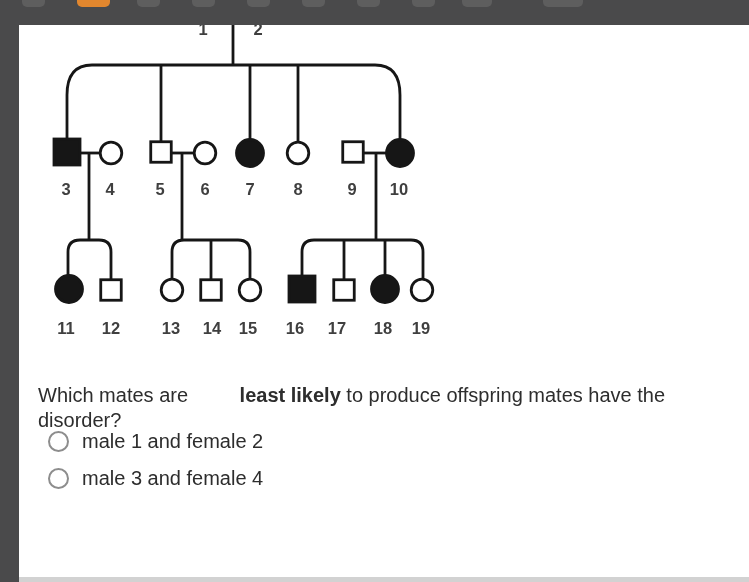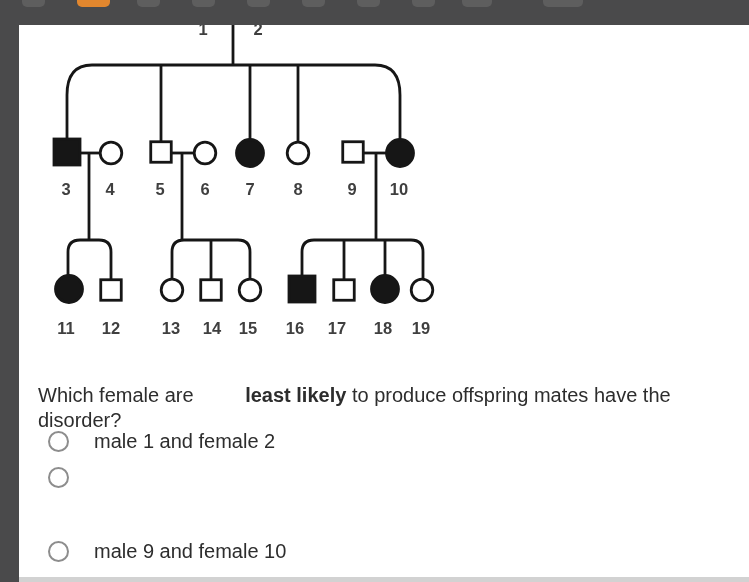--- a/index.html
+++ b/index.html
@@ -11,21 +11,21 @@
   .topbar{position:absolute;left:0;top:0;width:749px;height:25px;background:#4a4a4b;overflow:hidden;}
   .tab-stub{position:absolute;top:-7px;height:14px;border-radius:5px;background:#5e5e5e;}
   .tab-stub.accent{background:#e2872e;}
   .left-rail{position:absolute;left:0;top:25px;width:19px;height:557px;background:#4a4a4b;}
   .content{position:absolute;left:19px;top:25px;width:730px;height:552px;background:#ffffff;}
   .bottom-strip{position:absolute;left:19px;top:577px;width:730px;height:5px;background:#d2d2d2;}
   svg.pedigree{position:absolute;left:0;top:0;display:block;}
   svg.pedigree text{font:bold 16.5px "Liberation Sans", sans-serif;fill:#3f3f3f;}
   .question{position:absolute;left:19px;top:358px;width:700px;font-size:20px;line-height:25px;color:#2d2d2d;}
   .question b{font-weight:bold;padding-left:46px;}
-  .option{position:absolute;left:29px;display:flex;align-items:center;gap:25px;cursor:pointer;}
+  .option{position:absolute;left:29px;display:flex;align-items:center;gap:13px;cursor:pointer;}
   .option:nth-of-type(1){top:405px;}
   .radio{width:17px;height:17px;border:2.5px solid #8d8d8d;border-radius:50%;background:#fff;flex:none;box-sizing:content-box;}
   .option-label{font-size:20px;color:#2d2d2d;white-space:nowrap;}
 </style>
 </head>
 <body>
 
 <div class="topbar">
     <div class="tab-stub" style="left: 22px; width: 23px;"></div>
     <div class="tab-stub accent" style="left: 77px; width: 33px;"></div>
@@ -91,28 +91,25 @@
       <rect x="333.75" y="279.75" width="20.5" height="20.5" fill="#ffffff" stroke="#161616" stroke-width="2.8"></rect>
       <text x="337" y="334" text-anchor="middle" fill="#3f3f3f">17</text>
       <circle cx="385" cy="289" r="13.5" fill="#161616" stroke="#161616" stroke-width="2.8"></circle>
       <text x="383" y="334" text-anchor="middle" fill="#3f3f3f">18</text>
       <circle cx="422" cy="290" r="10.8" fill="#ffffff" stroke="#161616" stroke-width="2.8"></circle>
       <text x="421" y="334" text-anchor="middle" fill="#3f3f3f">19</text>
       <text x="203" y="35" text-anchor="middle" fill="#3f3f3f">1</text>
       <text x="258" y="35" text-anchor="middle" fill="#3f3f3f">2</text>
     </svg>
 
-  <div class="question"><span>Which female are </span><b>least likely</b><span> to produce offspring mates have the disorder?</span></div>
+  <div class="question"><span>Which mates are </span><b>least likely</b><span> to produce offspring mates have the disorder?</span></div>
 
   <div class="option" style="top:405px">
     <span class="radio"></span>
     <span class="option-label">male 1 and female 2</span>
   </div>
   <div class="option" style="top:442px">
     <span class="radio"></span>
-  </div>
-  <div class="option" style="top:515px">
-    <span class="radio"></span>
-    <span class="option-label">male 9 and female 10</span>
+    <span class="option-label">male 3 and female 4</span>
   </div>
 </div>
 
 <div class="bottom-strip"></div>
 
 </body></html>

